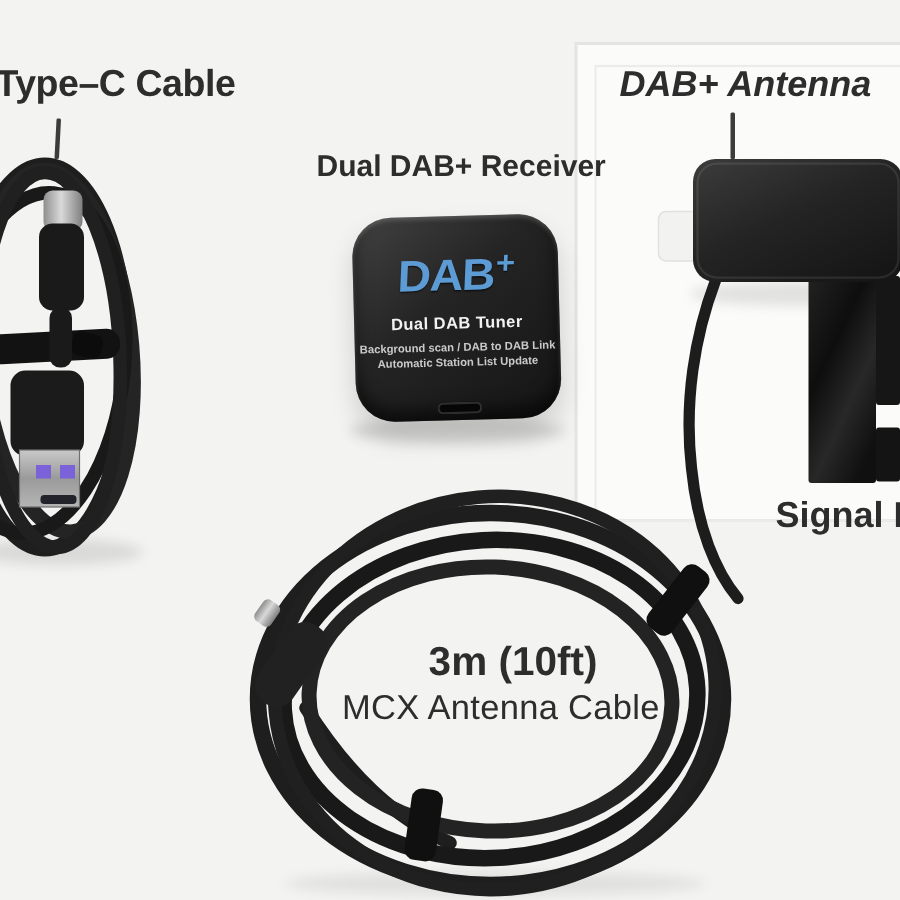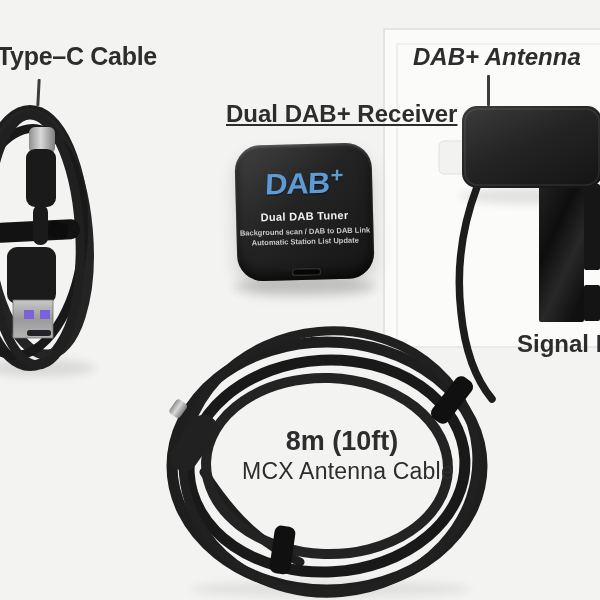--- a/index.html
+++ b/index.html
@@ -6,26 +6,26 @@
   body{font-family:"Liberation Sans",sans-serif;}
   .stage{
     position:relative;width:600px;height:600px;overflow:hidden;
     background:#f3f3f1;
   }
   .stage svg{position:absolute;left:0;top:0;}
   .lbl{position:absolute;color:#2d2d2d;white-space:nowrap;}
   .lbl-typec{left:-3px;top:42px;font-size:25px;font-weight:700;letter-spacing:-0.3px;}
   .leader{position:absolute;background:#3c3c3c;width:2.5px;border-radius:1px;}
   .leader-typec{left:37px;top:79px;height:27px;transform:rotate(3deg);}
-  .lbl-receiver{left:226px;top:100px;font-size:24px;font-weight:700;text-decoration:underline;}
+  .lbl-receiver{left:211px;top:100px;font-size:20px;font-weight:700;}
   .lbl-antenna{left:413px;top:43px;font-size:24px;font-weight:700;font-style:italic;}
   .leader-antenna{left:487px;top:75px;height:31px;}
   .lbl-signal{left:517px;top:330px;font-size:24px;font-weight:700;}
   .lbl-mcx-length{left:252px;top:426px;width:180px;text-align:center;font-size:27px;font-weight:700;}
-  .lbl-mcx-cable{left:228px;top:458px;width:240px;text-align:center;font-size:23px;font-weight:400;letter-spacing:0.2px;}
+  .lbl-mcx-cable{left:228px;top:458px;width:240px;font-size:23px;font-weight:400;letter-spacing:0.2px;}
 
   .device{
     position:absolute;left:236px;top:144px;width:137px;height:136px;
     border-radius:26px;transform:rotate(-1.5deg);
     background:linear-gradient(140deg,#424242 0%,#242424 42%,#151515 100%);
     box-shadow:0 10px 18px rgba(0,0,0,0.15),
                inset 0 2px 3px rgba(255,255,255,0.18),
                inset 0 -7px 12px rgba(0,0,0,0.65);
     text-align:center;color:#fff;
   }
@@ -151,16 +151,16 @@
   <div class="lbl lbl-typec">Type–C Cable</div>
   <div class="leader leader-typec"></div>
 
   <div class="lbl lbl-receiver">Dual DAB+ Receiver</div>
 
   <div class="lbl lbl-antenna">DAB+ Antenna</div>
   <div class="leader leader-antenna"></div>
 
   <div class="lbl lbl-signal">Signal B</div>
 
-  <div class="lbl lbl-mcx-length">8m (10ft)</div>
+  <div class="lbl lbl-mcx-length">3m (10ft)</div>
   <div class="lbl lbl-mcx-cable">MCX Antenna Cable</div>
 
 </div>
 
 </body></html>

